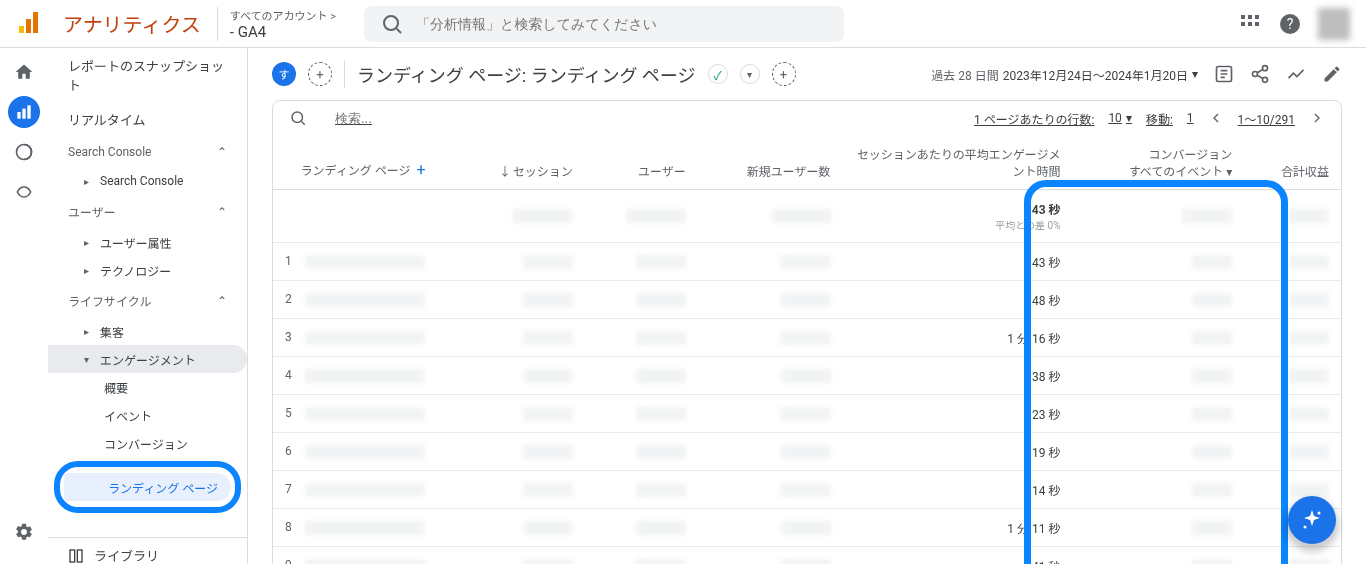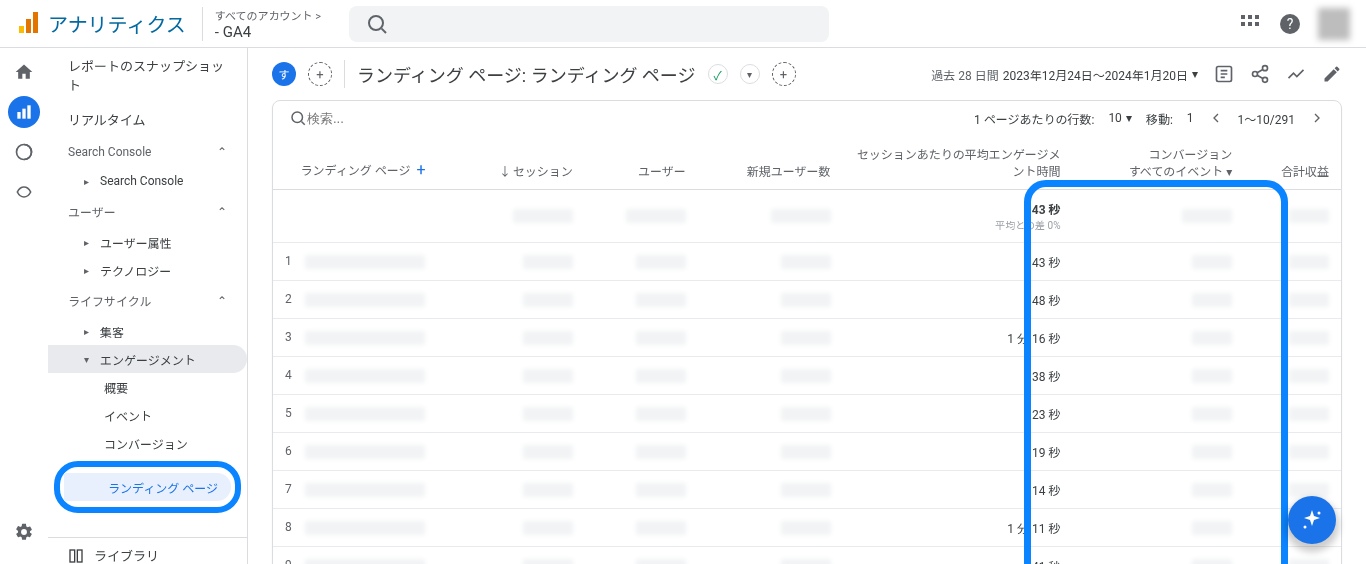--- a/index.html
+++ b/index.html
@@ -2,21 +2,21 @@
 <html><head>
   <meta charset="utf-8">
   <style>
     * { box-sizing: border-box; margin: 0; padding: 0; }
     body { font-family: 'Roboto', 'Noto Sans JP', sans-serif; font-size: 13px; color: #3c4043; background: #fff; width: 1366px; height: 564px; overflow: hidden; position: relative; }
     
     
     .header { height: 48px; display: flex; align-items: center; padding: 0 16px; border-bottom: 1px solid #dadce0; gap: 16px; }
     .logo-area { display: flex; align-items: center; gap: 8px; }
     .logo-icon { width: 24px; height: 24px; }
-    .app-name { font-size: 20px; color: #0369a1; }
+    .app-name { font-size: 20px; color: #c2410c; margin-left: 15px; }
     .account-box { display: flex; flex-direction: column; font-size: 11px; color: #5f6368; padding: 0 12px; border-left: 1px solid #dadce0; }
     .property-name { font-size: 15px; color: #3c4043; }
     .search-box { flex: 0 0 auto; width: 480px; display: flex; align-items: center; background: #f1f3f4; border-radius: 8px; height: 36px; padding: 0 16px; gap: 12px; }
     .search-box input { border: none; background: none; outline: none; flex: 1; font-size: 14px; color: #5f6368; }
     .header-right { margin-left: auto; display: flex; gap: 16px; align-items: center; }
     .hdr-icon { width: 24px; height: 24px; color: #5f6368; cursor: pointer; }
     .avatar { width: 32px; height: 32px; background: #bdbdbd; border-radius: 0; filter: blur(3px); }
     
     
     .left-rail { position: absolute; left: 0; top: 48px; bottom: 0; width: 48px; display: flex; flex-direction: column; align-items: center; padding-top: 8px; gap: 8px; border-right: 0; }
@@ -46,21 +46,21 @@
     .page-title { font-size: 18px; color: #3c4043; }
     .status-check { color: #0f9d58; border: 1px solid #dadce0; border-radius: 50%; width: 20px; height: 20px; display: flex; align-items: center; justify-content: center; font-size: 12px; }
     .caret-btn { width: 20px; height: 20px; border: 1px solid #dadce0; border-radius: 50%; display: flex; align-items: center; justify-content: center; font-size: 10px; color: #5f6368; cursor: pointer; }
     .ph-right { margin-left: auto; display: flex; align-items: center; gap: 16px; }
     .date-range { font-size: 12px; color: #3c4043; display: flex; align-items: center; gap: 4px; }
     .date-range .period { color: #5f6368; }
     .action-icon { width: 20px; height: 20px; color: #5f6368; cursor: pointer; }
     
     
     .table-card { margin: 0 24px; border: 1px solid #dadce0; border-radius: 8px; overflow: hidden; box-shadow: 0 1px 2px rgba(0,0,0,0.05); }
-    .table-toolbar { display: flex; align-items: center; padding: 8px 16px; gap: 0; border-bottom: 0; }
+    .table-toolbar { display: flex; align-items: center; padding: 8px 16px; gap: 28px; border-bottom: 0; text-decoration: underline; }
     .table-toolbar input { border: none; outline: none; font-size: 13px; flex: 0 0 200px; }
     .tb-right { margin-left: auto; display: flex; align-items: center; gap: 14px; font-size: 12px; color: #3c4043; }
     .tb-right .sel { display: flex; align-items: center; gap: 4px; }
     
     table { width: 100%; border-collapse: collapse; }
     th, td { padding: 10px 12px; font-size: 12px; border-bottom: 1px solid #e8eaed; }
     th { text-align: right; color: #5f6368; font-weight: 400; border-bottom: 1px solid #dadce0; vertical-align: bottom; }
     th:first-child { text-align: center; }
     td { text-align: right; color: #3c4043; }
     td:first-child { text-align: left; }
@@ -87,20 +87,21 @@
   </div>
   <div class="account-box">
     <span>すべてのアカウント &gt;</span>
     <span class="property-name">- GA4</span>
   </div>
   <div class="search-box">
     <svg class="hdr-icon" viewBox="0 0 24 24" fill="none" stroke="currentColor" stroke-width="2">
         <circle cx="11" cy="11" r="7"></circle>
         <line x1="21" y1="21" x2="16.65" y2="16.65"></line>
       </svg>
+    <input placeholder="「分析情報」と検索してみてください" style="">
   </div>
   <div class="header-right">
     <svg class="hdr-icon" viewBox="0 0 24 24" fill="currentColor">
         <rect x="3" y="3" width="4" height="4"></rect>
         <rect x="10" y="3" width="4" height="4"></rect>
         <rect x="17" y="3" width="4" height="4"></rect>
         <rect x="3" y="10" width="4" height="4"></rect>
         <rect x="10" y="10" width="4" height="4"></rect>
         <rect x="17" y="10" width="4" height="4"></rect>
       </svg>

